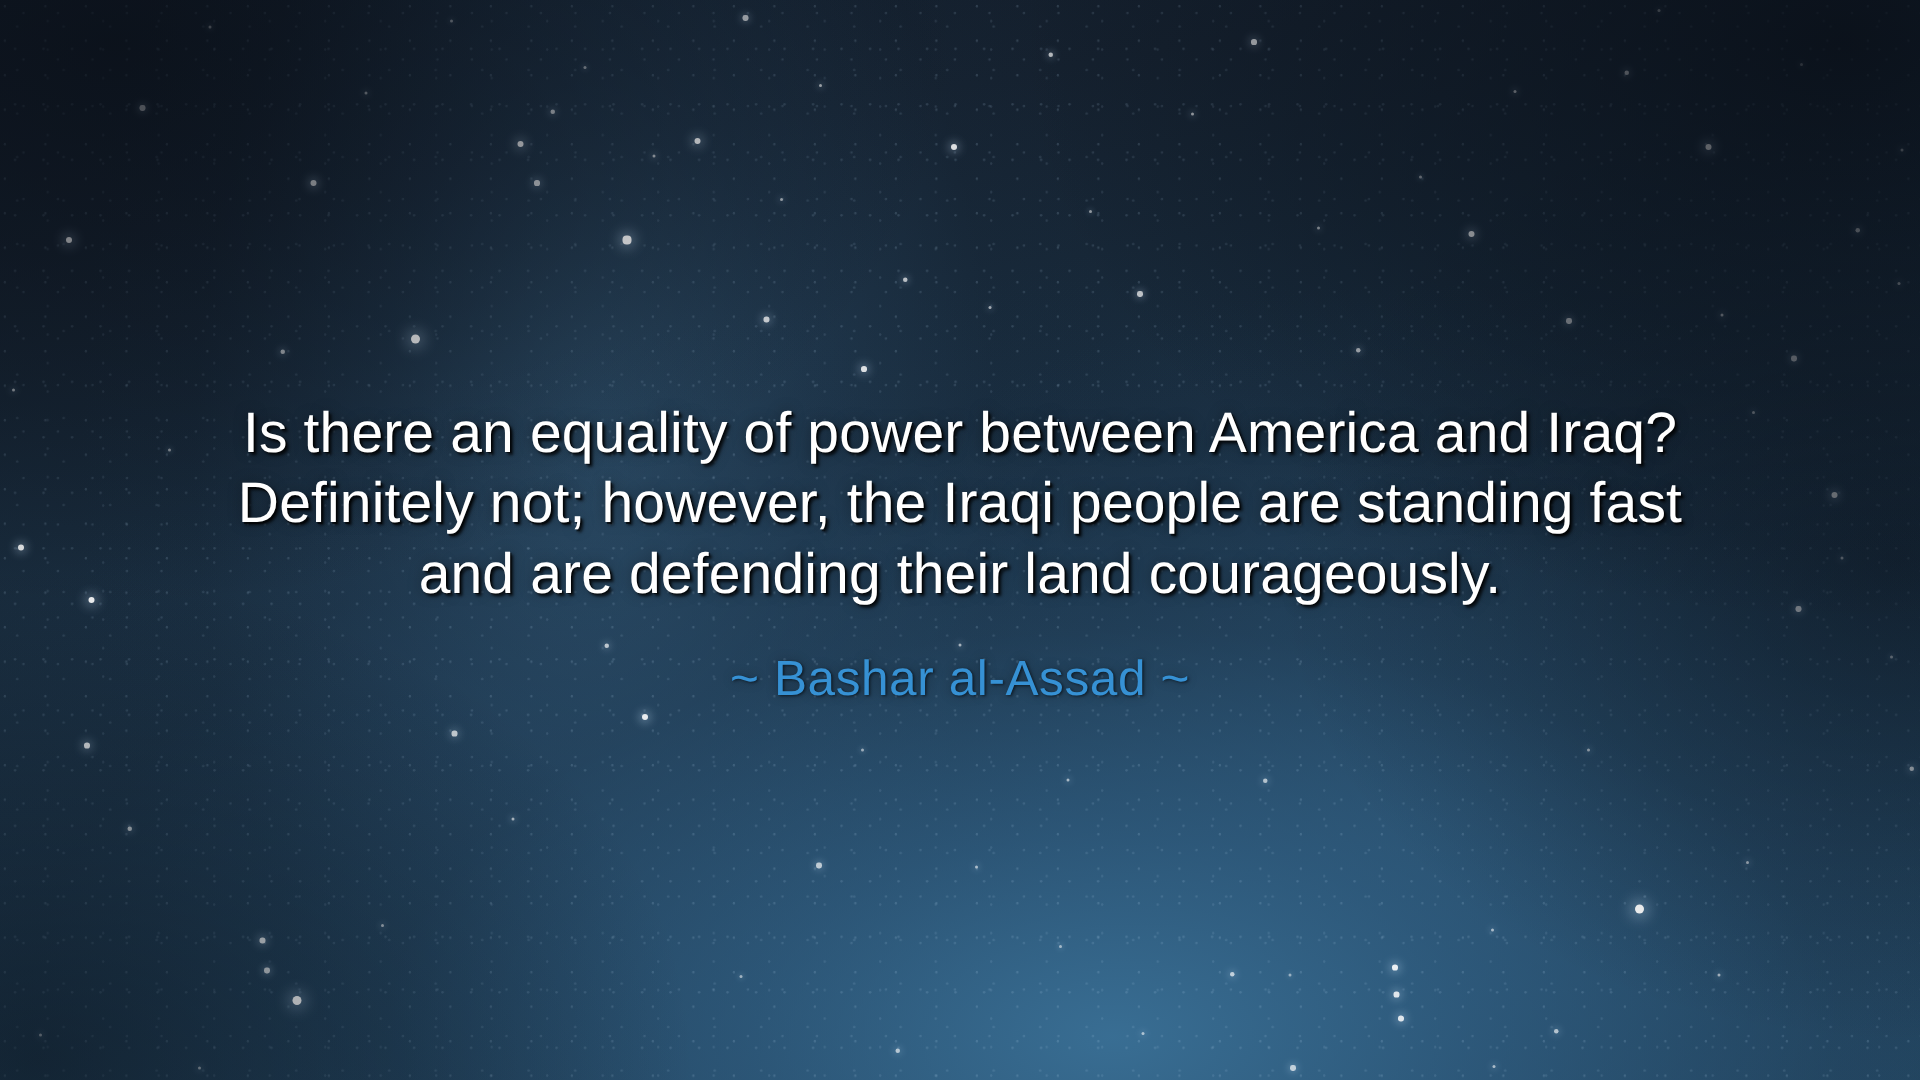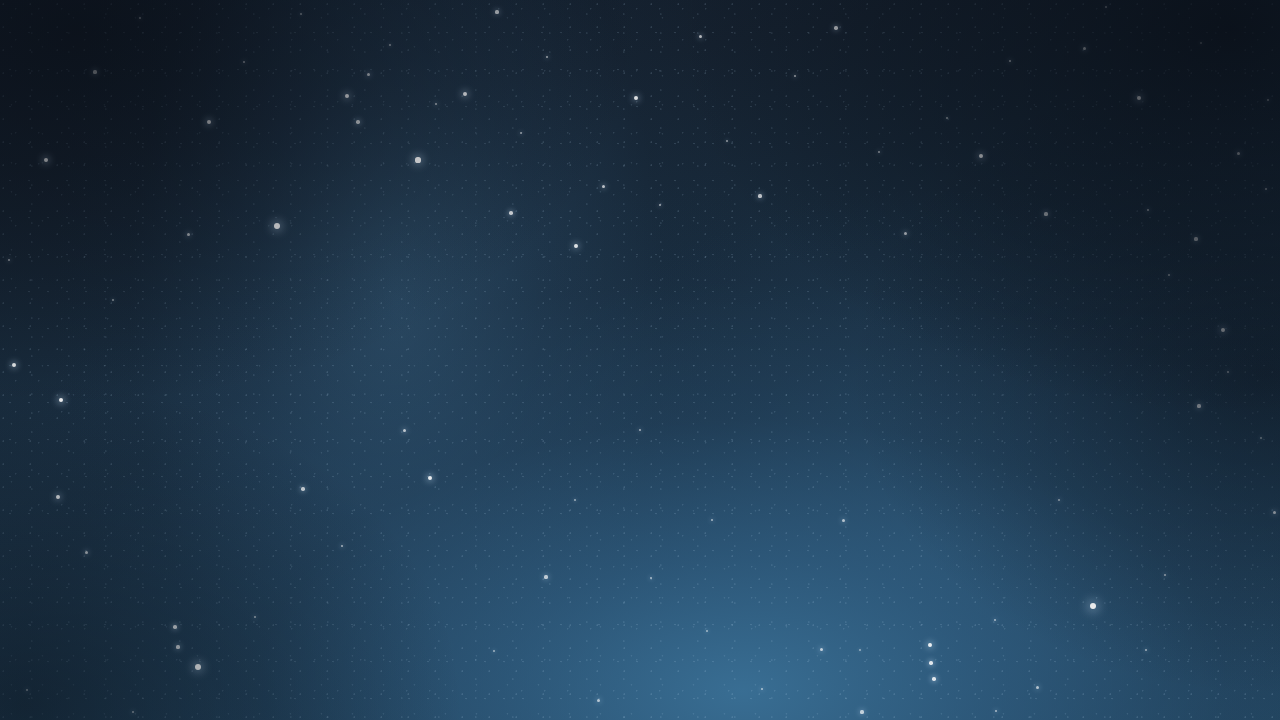--- a/index.html
+++ b/index.html
@@ -213,14 +213,20 @@
       <div class="star" style="left: 25.7px; top: 688.7px; width: 2.6px; height: 2.6px; opacity: 0.6; box-shadow: rgba(205, 230, 255, 0.27) 0px 0px 4.2px 1.2px;"></div>
       <div class="star" style="left: 638.6px; top: 428.6px; width: 2.8px; height: 2.8px; opacity: 0.6; box-shadow: rgba(205, 230, 255, 0.27) 0px 0px 4.5px 1.3px;"></div>
       <div class="star" style="left: 573.8px; top: 498.8px; width: 2.4px; height: 2.4px; opacity: 0.55; box-shadow: rgba(205, 230, 255, 0.25) 0px 0px 3.8px 1.1px;"></div>
       <div class="star" style="left: 710.7px; top: 518.7px; width: 2.6px; height: 2.6px; opacity: 0.6; box-shadow: rgba(205, 230, 255, 0.27) 0px 0px 4.2px 1.2px;"></div>
       <div class="star" style="left: 841.5px; top: 518.5px; width: 3px; height: 3px; opacity: 0.65; box-shadow: rgba(205, 230, 255, 0.29) 0px 0px 4.8px 1.4px;"></div>
       <div class="star" style="left: 1057.7px; top: 498.7px; width: 2.6px; height: 2.6px; opacity: 0.6; box-shadow: rgba(205, 230, 255, 0.27) 0px 0px 4.2px 1.2px;"></div>
       <div class="star" style="left: 1163.6px; top: 573.6px; width: 2.8px; height: 2.8px; opacity: 0.6; box-shadow: rgba(205, 230, 255, 0.27) 0px 0px 4.5px 1.3px;"></div>
     </div>
   <div class="sky-vignette"></div>
 
+  <div class="quote-wrap">
+    <p class="quote-text">Is there an equality of power between America and Iraq?
+Definitely not; however, the Iraqi people are standing fast
+and are defending their land courageously.</p>
+    <p class="quote-attribution">~ Bashar al-Assad ~</p>
+  </div>
 
 </div>
 
 </body></html>

